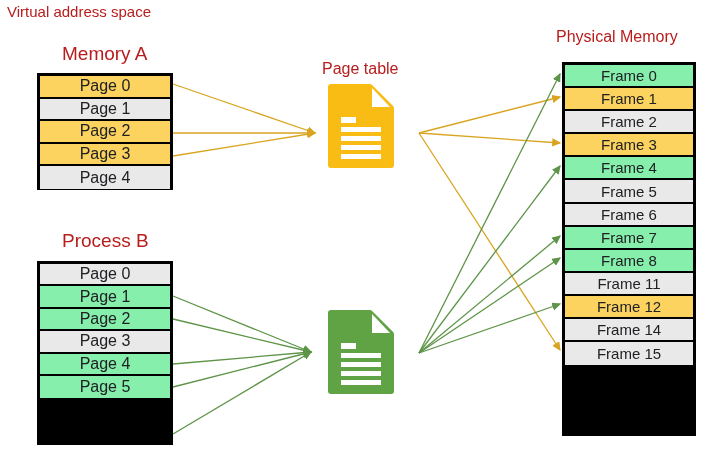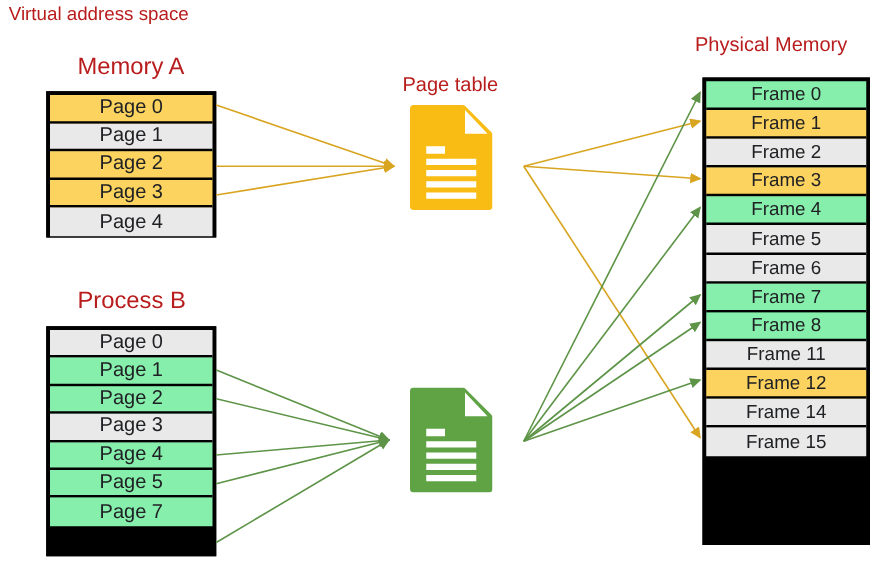--- a/index.html
+++ b/index.html
@@ -86,23 +86,20 @@
       </div>
       <div class="row c-gray">
         <span>Page 3</span>
       </div>
       <div class="row c-green">
         <span>Page 4</span>
       </div>
       <div class="row c-green">
         <span>Page 5</span>
       </div>
-      <div class="row c-green">
-        <span>Page 7</span>
-      </div>
     </div>
   <div class="memtable" id="physmem">
       <div class="row c-green">
         <span>Frame 0</span>
       </div>
       <div class="row c-yellow">
         <span>Frame 1</span>
       </div>
       <div class="row c-gray">
         <span>Frame 2</span>

